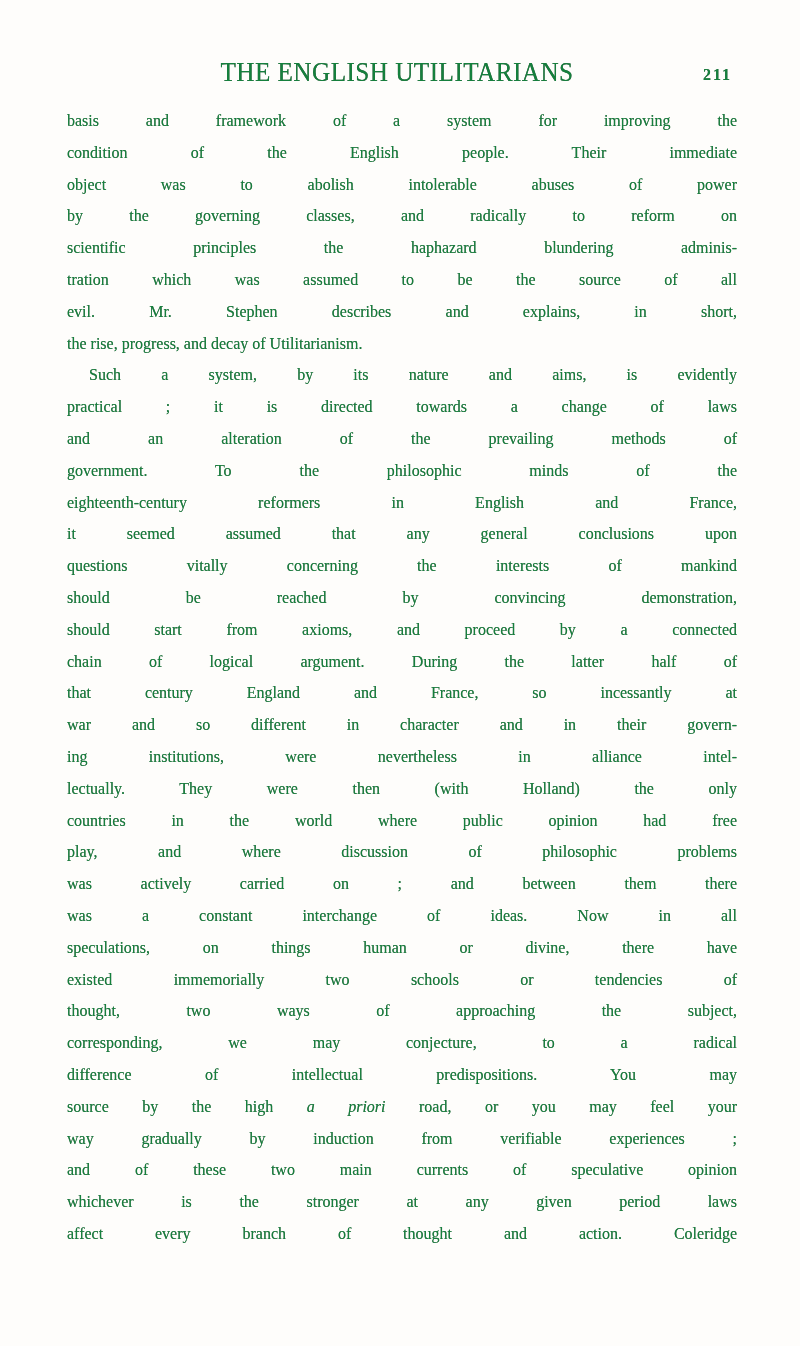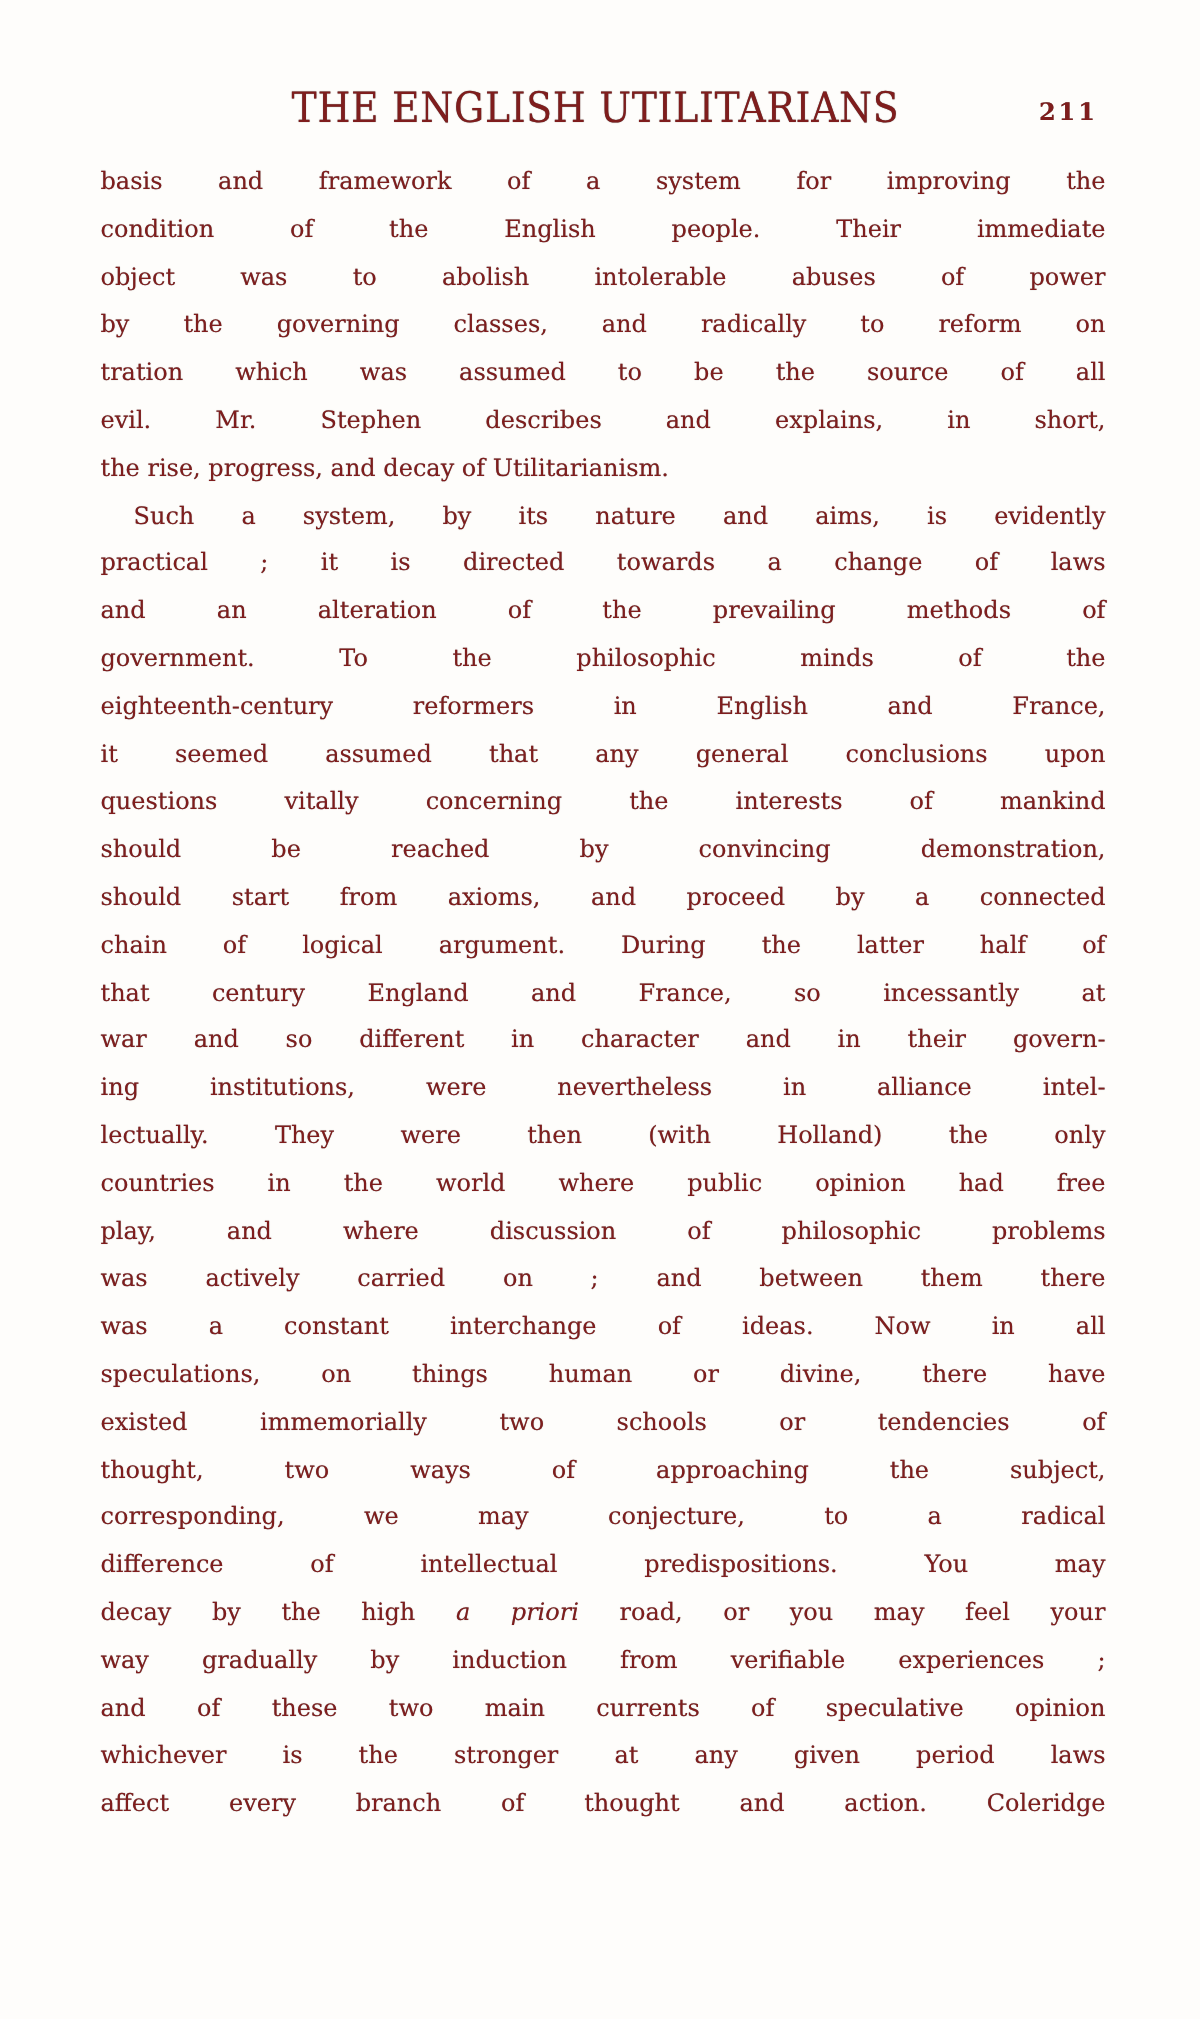--- a/index.html
+++ b/index.html
@@ -82,33 +82,34 @@
   .ln.tight {
     word-spacing: -5px;
   }
   .ital {
     font-style: italic;
   }
 </style>
 </head>
 <body>
 
-<div class="page" style="background: rgb(254, 253, 251); color: #7f1d1d;">
+<div class="page" style="background: rgb(254, 253, 251); color: #15803d; font-family: Liberation Serif, serif;">
 
   <div class="running-head">
     <div class="running-title">THE ENGLISH UTILITARIANS</div>
     <div class="page-number">211</div>
   </div>
 
   <div class="text-block">
 
   <div class="ln">basis and framework of a system for improving the</div>
       <div class="ln">condition of the English people.  Their immediate</div>
       <div class="ln">object was to abolish intolerable abuses of power</div>
       <div class="ln">by the governing classes, and radically to reform on</div>
+      <div class="ln">scientific principles the haphazard blundering adminis-</div>
       <div class="ln">tration which was assumed to be the source of all</div>
       <div class="ln">evil.  Mr. Stephen describes and explains, in short,</div>
       <div class="ln end">the rise, progress, and decay of Utilitarianism.</div>
       <div class="ln indent">Such a system, by its nature and aims, is evidently</div>
       <div class="ln">practical ; it is directed towards a change of laws</div>
       <div class="ln">and an alteration of the prevailing methods of</div>
       <div class="ln">government.  To the philosophic minds of the</div>
       <div class="ln">eighteenth-century reformers in English and France,</div>
       <div class="ln">it seemed assumed that any general conclusions upon</div>
       <div class="ln">questions vitally concerning the interests of mankind</div>
@@ -121,20 +122,20 @@
       <div class="ln">lectually.  They were then (with Holland) the only</div>
       <div class="ln">countries in the world where public opinion had free</div>
       <div class="ln">play, and where discussion of philosophic problems</div>
       <div class="ln">was actively carried on ; and between them there</div>
       <div class="ln">was a constant interchange of ideas.  Now in all</div>
       <div class="ln">speculations, on things human or divine, there have</div>
       <div class="ln">existed immemorially two schools or tendencies of</div>
       <div class="ln">thought, two ways of approaching the subject,</div>
       <div class="ln">corresponding, we may conjecture, to a radical</div>
       <div class="ln">difference of intellectual predispositions.  You may</div>
-      <div class="ln"><span>decay by the high </span><span class="ital">a priori</span><span> road, or you may feel your</span></div>
+      <div class="ln"><span>source by the high </span><span class="ital">a priori</span><span> road, or you may feel your</span></div>
       <div class="ln tight">way gradually by induction from verifiable experiences ;</div>
       <div class="ln">and of these two main currents of speculative opinion</div>
       <div class="ln">whichever is the stronger at any given period laws</div>
       <div class="ln">affect every branch of thought and action.  Coleridge</div>
     </div>
 
 </div>
 
 </body></html>

